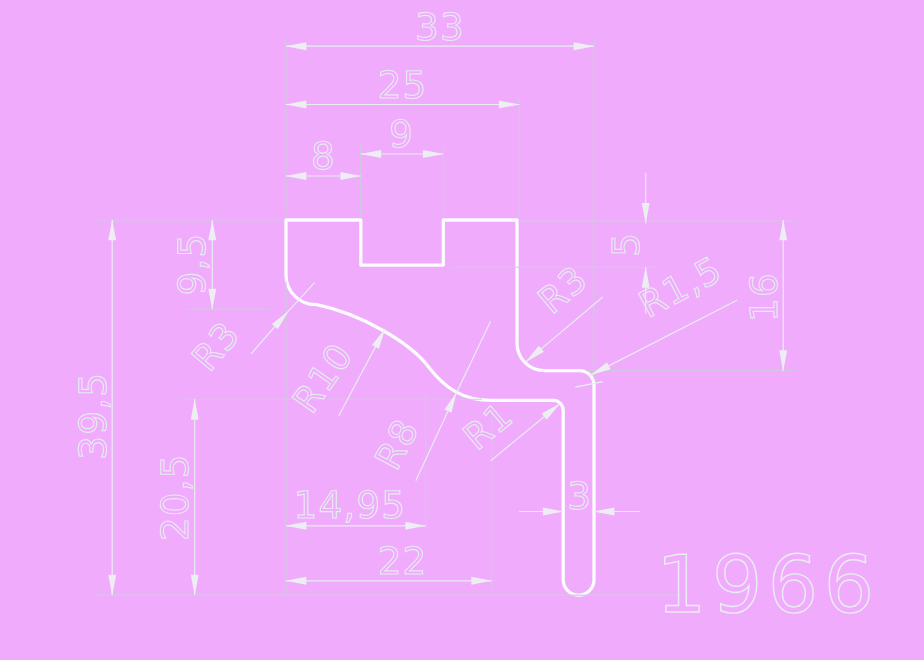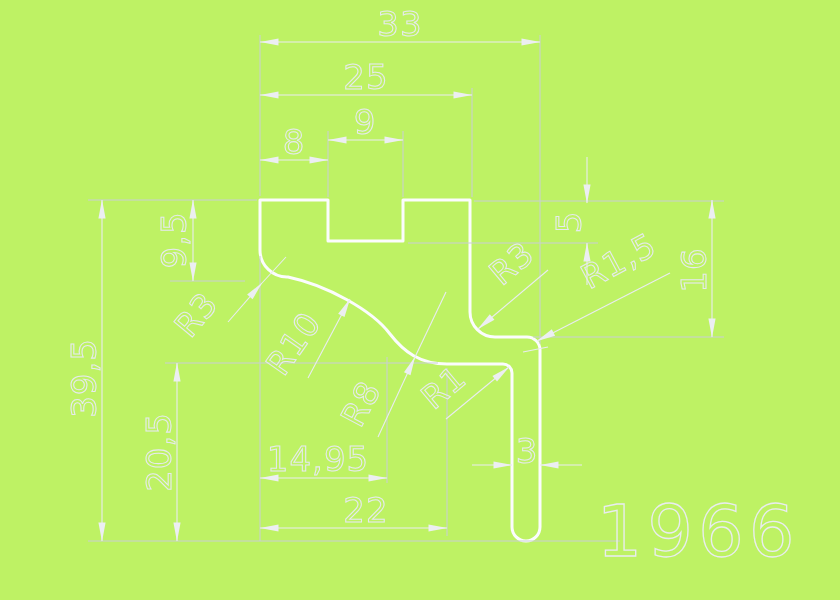--- a/index.html
+++ b/index.html
@@ -1,17 +1,17 @@
 <!DOCTYPE html>
 <html><head>
 <meta charset="utf-8">
 <style>
   html,body{margin:0;padding:0;}
   body{background:#242933;width:840px;height:600px;overflow:hidden;}
-  .stage{position:relative;width:840px;height:600px;background:#bef264;}
+  .stage{position:relative;width:840px;height:600px;background:#f0abfc;}
   svg{display:block;}
   .profile{fill:none;stroke:#fbfcfd;stroke-width:3;stroke-linejoin:round;stroke-linecap:round;}
   .ext{fill:none;stroke:#c9ced6;stroke-width:1;}
   .dim{fill:none;stroke:#e9ecf0;stroke-width:1.1;}
   .lbl{fill:none;stroke:#e6eaef;stroke-width:1.05;
        font-family:"DejaVu Sans",sans-serif;font-size:34px;letter-spacing:1px;}
   .lbl-r{fill:none;stroke:#e6eaef;stroke-width:1.05;
        font-family:"DejaVu Sans",sans-serif;font-size:33px;letter-spacing:1px;}
   .partnum{fill:none;stroke:#e9ecf0;stroke-width:1.3;
        font-family:"DejaVu Sans",sans-serif;font-size:72px;letter-spacing:5px;}

